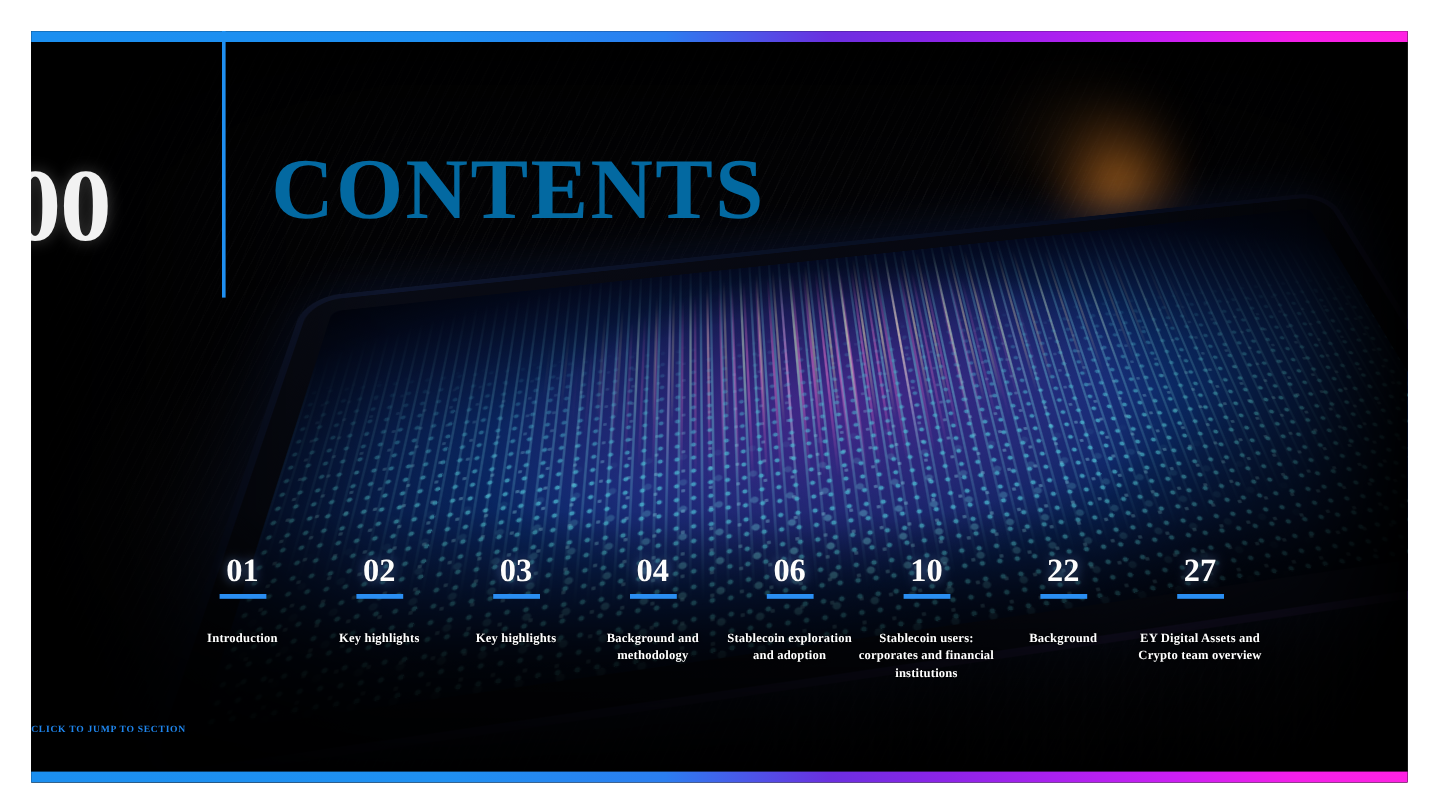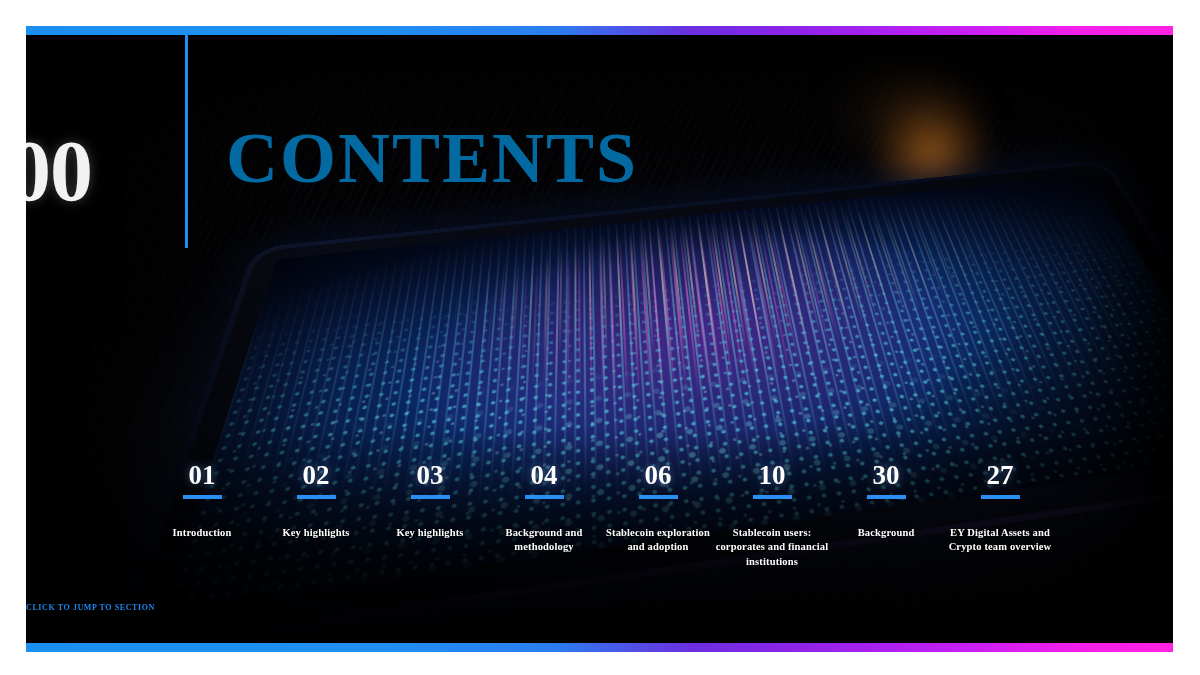--- a/index.html
+++ b/index.html
@@ -289,21 +289,21 @@
         <div class="toc-label">Stablecoin exploration and adoption</div>
       </div>
 
       <div class="toc-item">
         <div class="toc-num">10</div>
         <div class="toc-rule"></div>
         <div class="toc-label">Stablecoin users: corporates and financial institutions</div>
       </div>
 
       <div class="toc-item">
-        <div class="toc-num">30</div>
+        <div class="toc-num">22</div>
         <div class="toc-rule"></div>
         <div class="toc-label">Background</div>
       </div>
 
       <div class="toc-item">
         <div class="toc-num">27</div>
         <div class="toc-rule"></div>
         <div class="toc-label">EY Digital Assets and Crypto team overview</div>
       </div>
 

